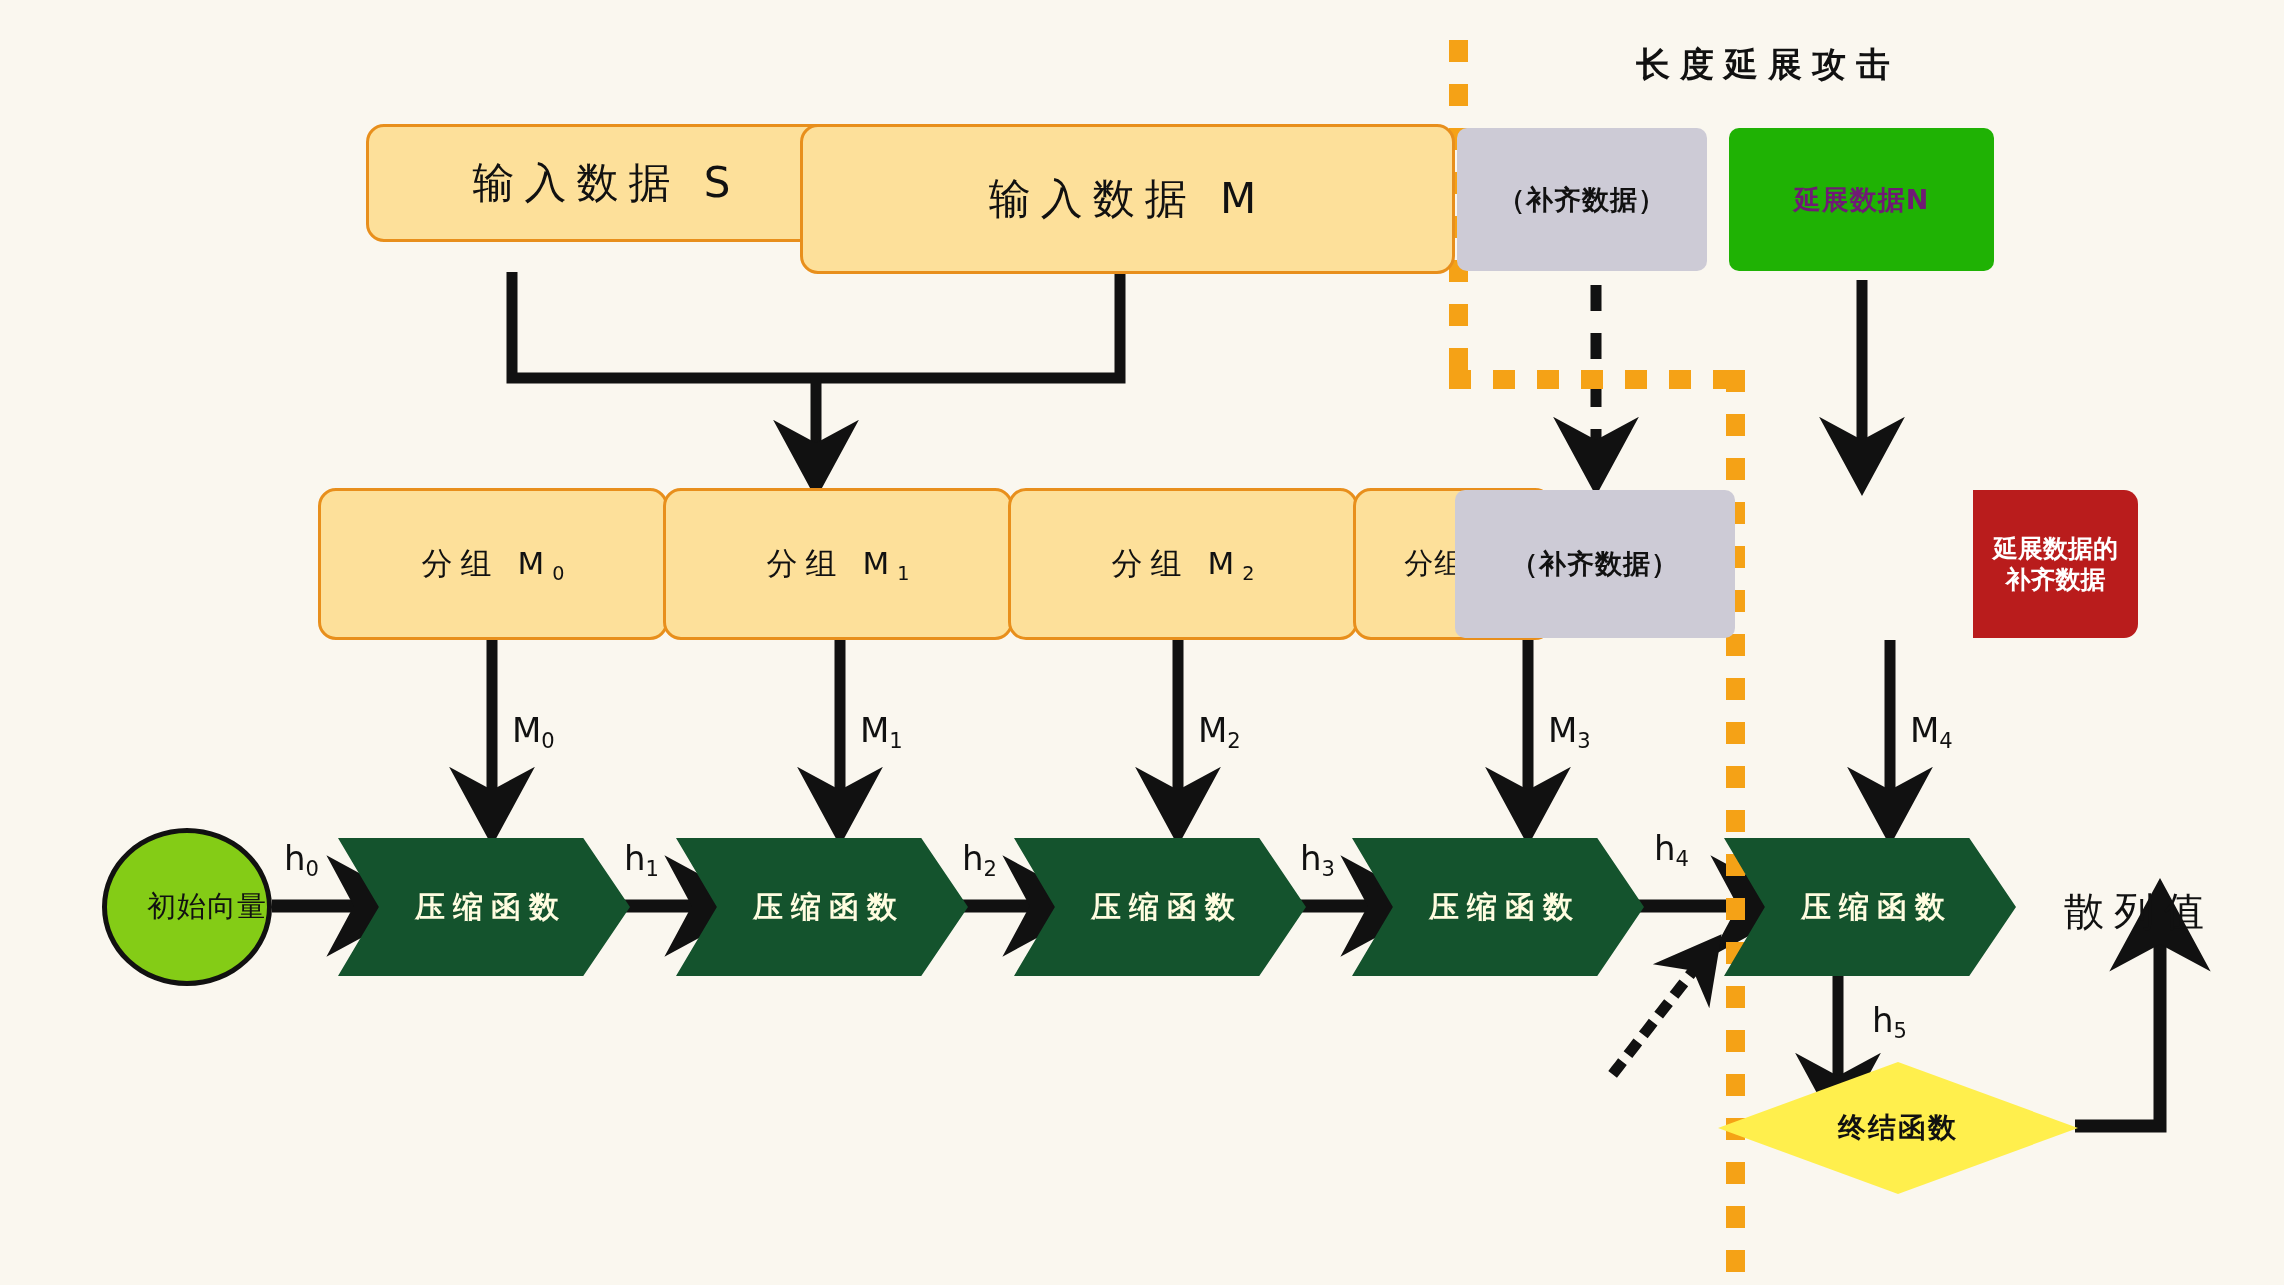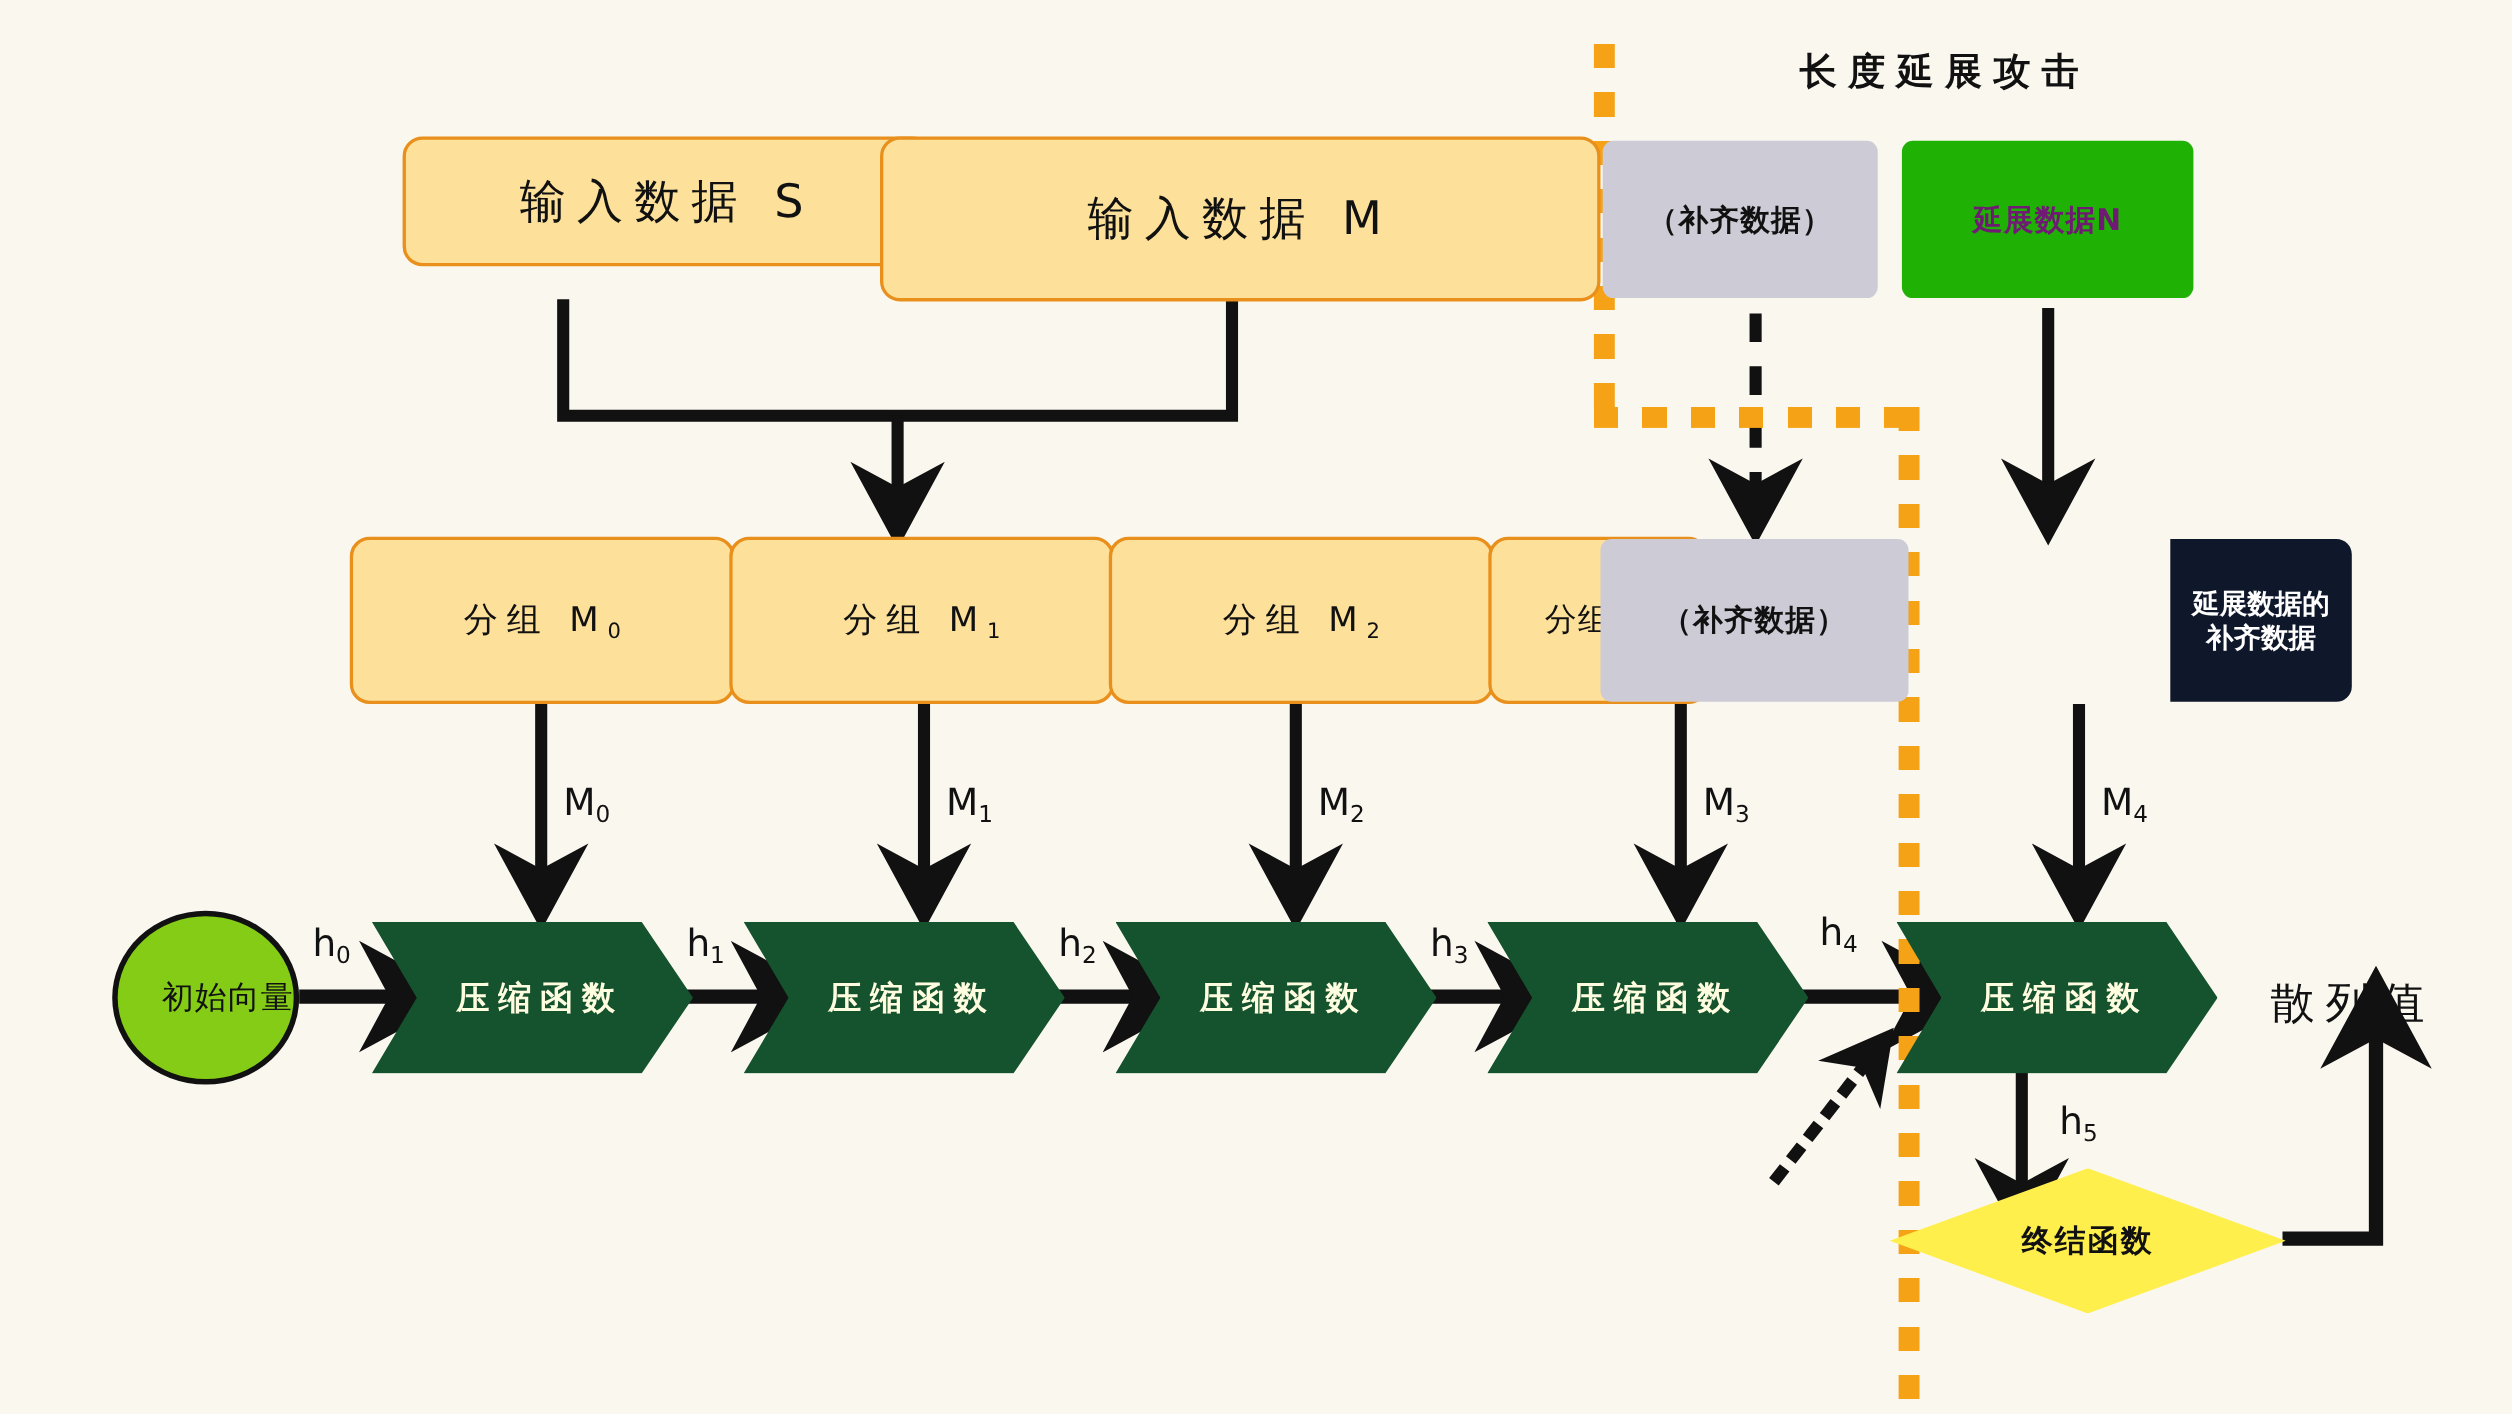--- a/index.html
+++ b/index.html
@@ -29,21 +29,21 @@
     box-sizing:border-box;
   }
   .greenbox{
     background:#1fb204;
     border-radius:14px;
     display:flex;align-items:center;justify-content:center;
     color:#fff;
     box-sizing:border-box;
   }
   .salmonbox{
-    background:#0f172a;
+    background:#b91c1c;
     border-radius:14px;
     display:flex;align-items:center;justify-content:center;
     text-align:center;
     color:#fff;
     box-sizing:border-box;
     line-height:1.25;
   }
   .graysq{border-radius:10px;}
   .greensq{border-radius:0;}
 

